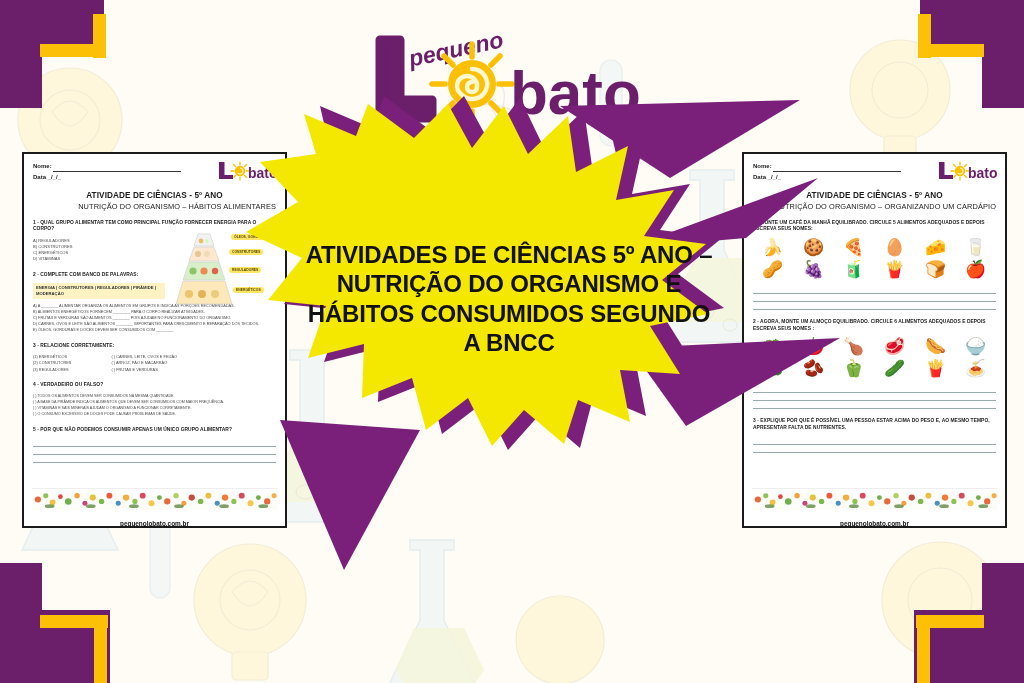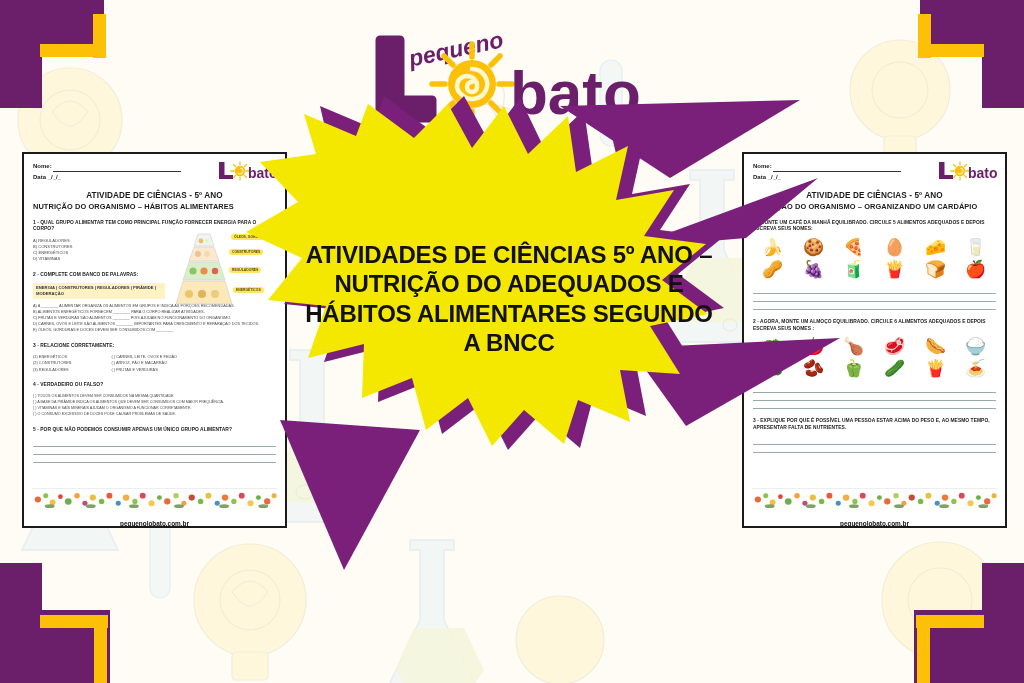--- a/index.html
+++ b/index.html
@@ -84,21 +84,21 @@
     position: absolute; right: 8px; top: 5px;
     width: 62px; height: 22px;
   }
   .ws-logo-sm svg { width: 100%; height: 100%; }
 
   .ws-title {
     text-align: center; font-weight: bold; font-size: 8.2px;
     margin-top: 7px; letter-spacing: .1px;
   }
   .ws-subtitle {
-    text-align: left; font-weight: bold; font-size: 7.4px;
+    text-align: right; font-weight: normal; font-size: 7.4px;
     margin-top: 2px; letter-spacing: .1px;
   }
 
   .q-head { font-weight: bold; font-size: 4.9px; margin-top: 9px; line-height: 1.35;
             letter-spacing: .05px; }
   .q-opts { font-size: 4.1px; line-height: 1.5; margin-top: 5px; color: #4a4a4a; }
 
   .wordbank {
     background: #fff3c4; font-weight: bold; font-size: 4.2px;
     display: inline-block; padding: 2px 3px; margin-top: 5px;
@@ -609,13 +609,13 @@
               252,306 210,338 196,286 146,306 148,252 92,266 110,214 52,208 86,166
               30,140 82,110 44,70 100,62 88,10 140,32 152,0 198,34 232,0 256,44"></polygon>
 
     <polygon fill="#f5e800" stroke="#7a1f7a" stroke-width="0" points="272,10 296,58 336,20 344,76 396,50 384,104 442,94 412,140 474,148 430,184
               476,218 418,230 448,278 388,274 398,326 346,304 332,348 292,314 260,350
               236,302 194,334 180,282 130,302 132,248 76,262 94,210 36,204 70,162
               14,136 66,106 28,66 84,58 72,18 124,40 136,8 182,42 216,8 240,52"></polygon>
   </svg>
 </div>
 
-<div id="burst-title">ATIVIDADES DE CIÊNCIAS 5º ANO – NUTRIÇÃO DO ADEQUADOS E HÁBITOS ALIMENTARES SEGUNDO A BNCC</div>
+<div id="burst-title">ATIVIDADES DE CIÊNCIAS 5º ANO – NUTRIÇÃO DO ORGANISMO E HÁBITOS CONSUMIDOS SEGUNDO A BNCC</div>
 
 </body></html>

